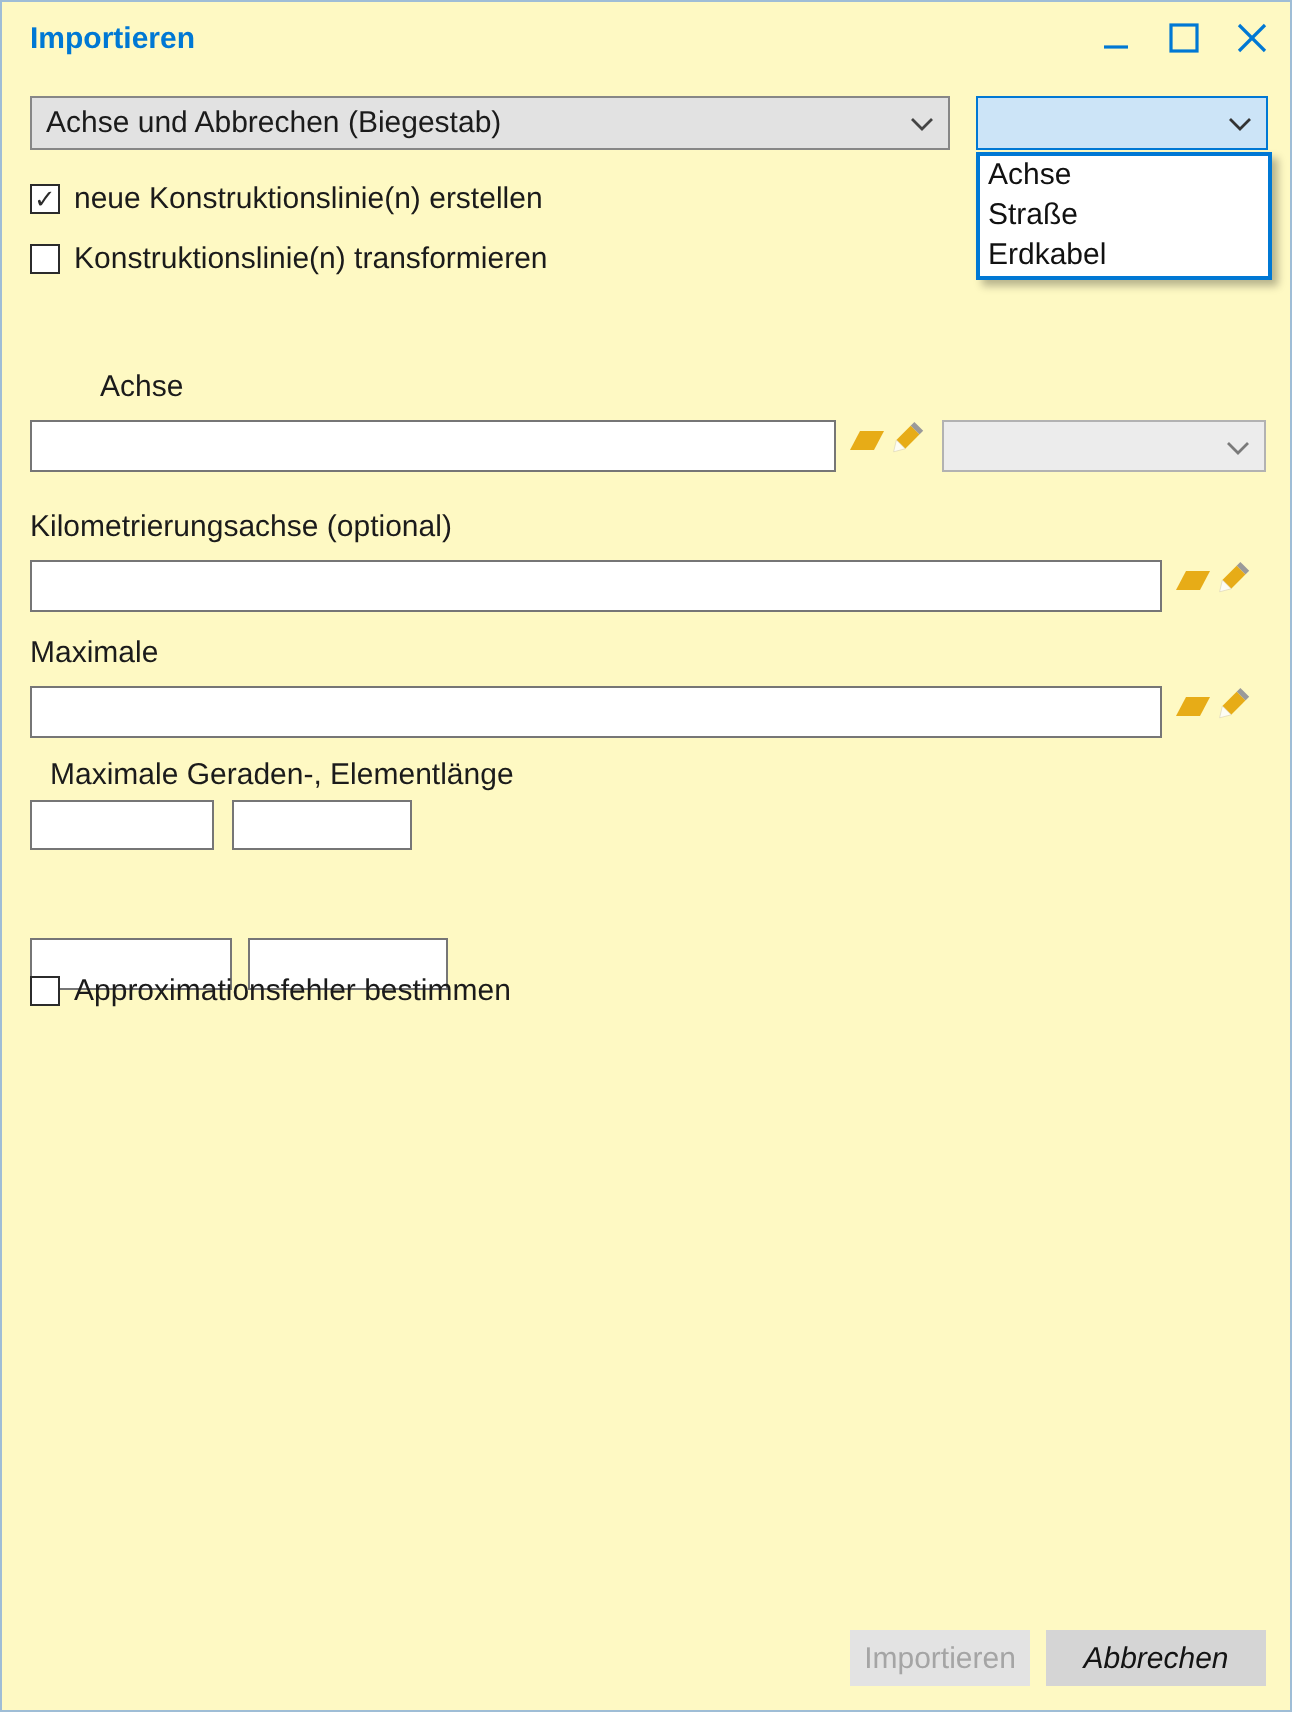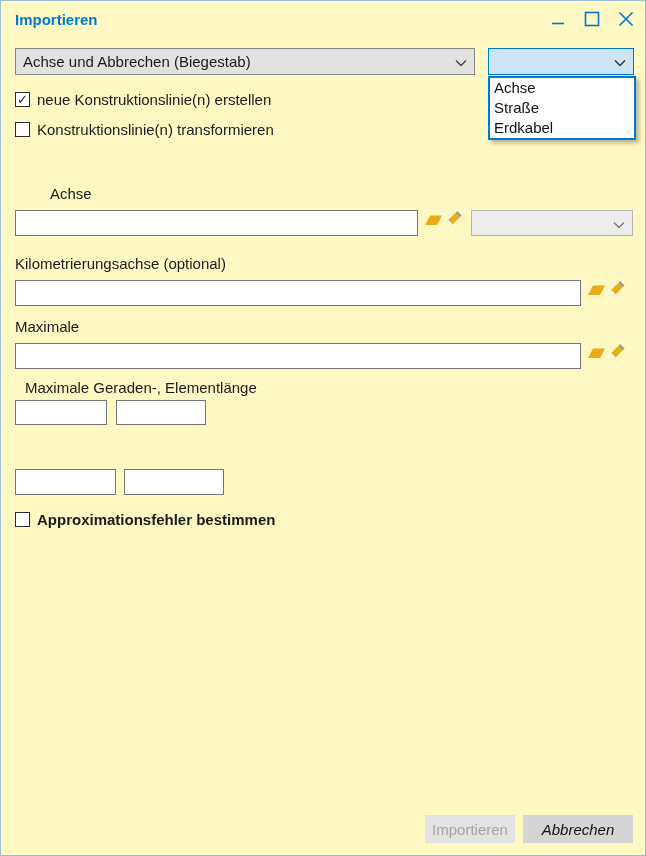--- a/index.html
+++ b/index.html
@@ -214,21 +214,21 @@
     </span>
   </button>
 
   <div class="abs field-label" style="left:14px; top:378px;margin-left:10px;">Maximale Geraden-, Elementlänge</div>
   <input class="abs txt" style="left: 14px; top: 399px; width: 92px; height: 25px;" value="">
   <input class="abs txt" style="left: 115px; top: 399px; width: 90px; height: 25px;" value="">
 
   <input class="abs txt" style="left: 14px; top: 468px; width: 101px; height: 26px;" value="">
   <input class="abs txt" style="left: 123px; top: 468px; width: 100px; height: 26px;" value="">
 
-  <div class="abs cb-row" style="top:510px;font-weight:bold;">
+  <div class="abs cb-row" style="top:486px;">
     <span class="cb"></span>
     <span class="cb-label">Approximationsfehler bestimmen</span>
   </div>
 
 
   <button class="abs btn disabled" style="left:424px; top:814px; width:90px; height:28px;">Importieren</button>
   <button class="abs btn default" style="left:522px; top:814px; width:110px; height:28px;">Abbrechen</button>
 
 </div>
 

